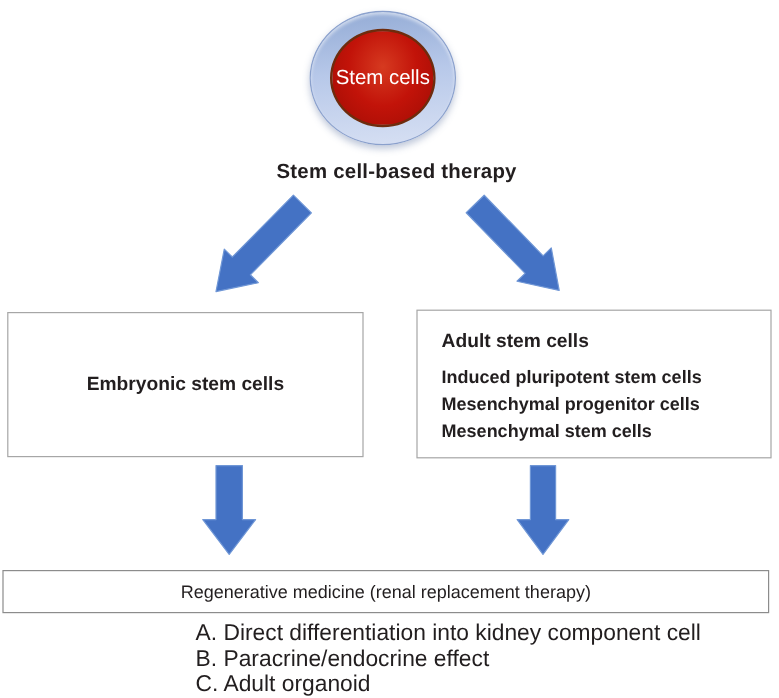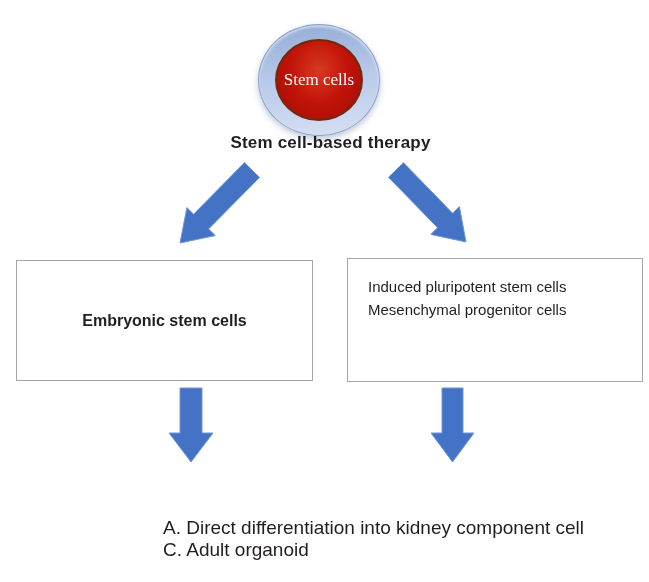--- a/index.html
+++ b/index.html
@@ -10,27 +10,26 @@
     position: relative;
     width: 649px;
     height: 582px;
     background: #ffffff;
     overflow: hidden;
   }
 
   
   .sphere-outer {
     position: absolute;
-    left: 258px; top: 24px;
+    left: 258px; top: 9px;
     width: 122px; height: 112px;
     border-radius: 50%;
     background: linear-gradient(175deg, #93abd5 0%, #b7c8e9 45%, #d7e0f3 100%);
     border: 1px solid #8aa0cc;
     box-shadow: 0 3px 6px rgba(110,130,170,0.45), inset 0 2px 3px rgba(255,255,255,0.55);
-    font-family: Liberation Serif, serif;
   }
   .sphere-inner {
     position: absolute;
     left: 16px; top: 14px;
     width: 88px; height: 82px;
     border-radius: 50%;
     background: radial-gradient(ellipse at 50% 38%, #d63a20 0%, #c21309 48%, #9e0c04 100%);
     border: 2px solid #6e2c0d;
     display: flex;
     align-items: center;
@@ -66,21 +65,21 @@
     stroke-linejoin: round;
   }
 
   
   .box {
     position: absolute;
     background: #ffffff;
     border: 1px solid #a6a6a6;
   }
   .box-embryonic {
-    left: 16px; top: 260px;
+    left: 6px; top: 260px;
     width: 297px; height: 121px;
     display: flex;
     align-items: center;
     justify-content: center;
   }
   .box-embryonic .box-title {
     font-size: 16px;
     font-weight: bold;
   }
   .box-adult {
@@ -90,20 +89,21 @@
   }
   .box-adult .box-title {
     font-size: 16px;
     font-weight: bold;
     margin-bottom: 10px;
   }
   .adult-list {
     list-style: none;
     font-size: 15px;
     line-height: 22.5px;
+    font-weight: bold;
   }
 
   .box-bottom {
     left: 2px; top: 475px;
     width: 639px; height: 36px;
     border: 1px solid #8c8c8c;
     display: flex;
     align-items: center;
     justify-content: center;
     font-size: 15px;
@@ -136,25 +136,31 @@
     <polygon class="arrow-shape" points="403.5,162.7 452.6,213.2 459.4,206.6 466,242 430.8,234.4 437.6,227.8 388.5,177.3"></polygon>
     <polygon class="arrow-shape" points="180,388 202,388 202,433 213,433 191,462 169,433 180,433"></polygon>
     <polygon class="arrow-shape" points="442,388 463,388 463,433 474,433 452.5,462 431,433 442,433"></polygon>
   </svg>
 
   <div class="box box-embryonic">
     <span class="box-title">Embryonic stem cells</span>
   </div>
 
   <div class="box box-adult">
+    <div class="box-title">Adult stem cells</div>
     <ul class="adult-list">
       <li>Induced pluripotent stem cells</li>
       <li>Mesenchymal progenitor cells</li>
+      <li>Mesenchymal stem cells</li>
     </ul>
   </div>
 
+  <div class="box box-bottom">
+    <span>Regenerative medicine (renal replacement therapy)</span>
+  </div>
 
   <ul class="outcome-list">
     <li>A. Direct differentiation into kidney component cell</li>
+    <li>B. Paracrine/endocrine effect</li>
     <li>C. Adult organoid</li>
   </ul>
 
 </div>
 
 </body></html>

